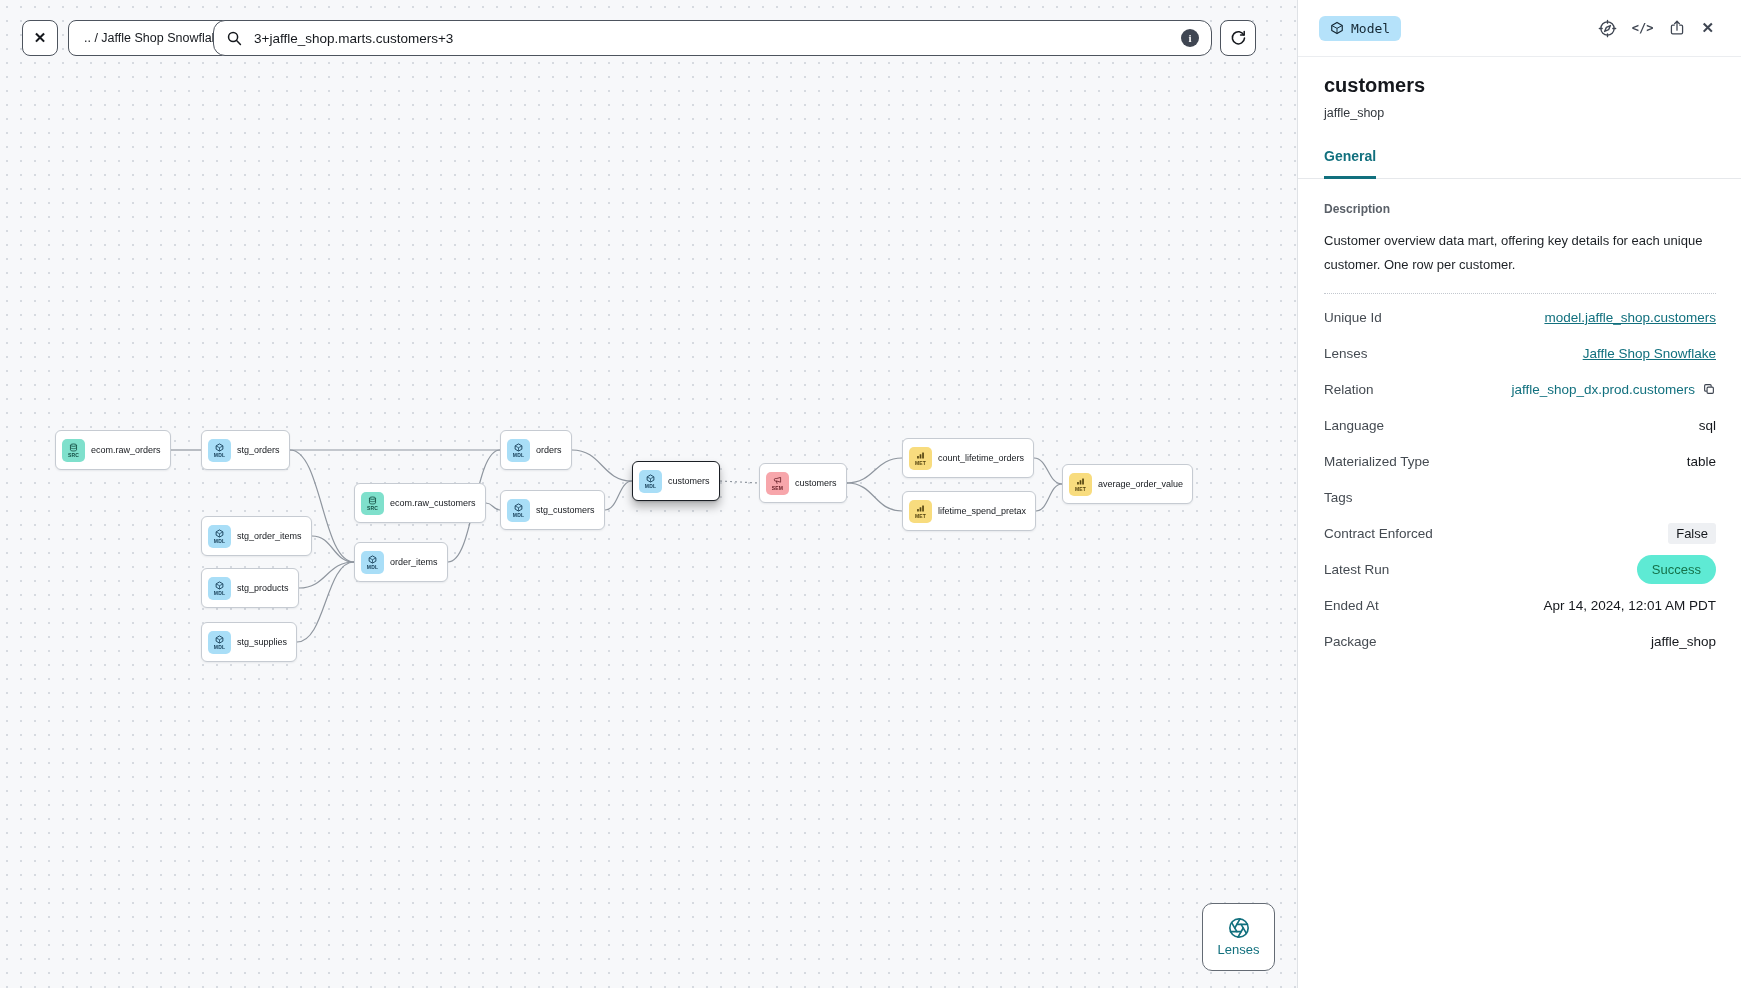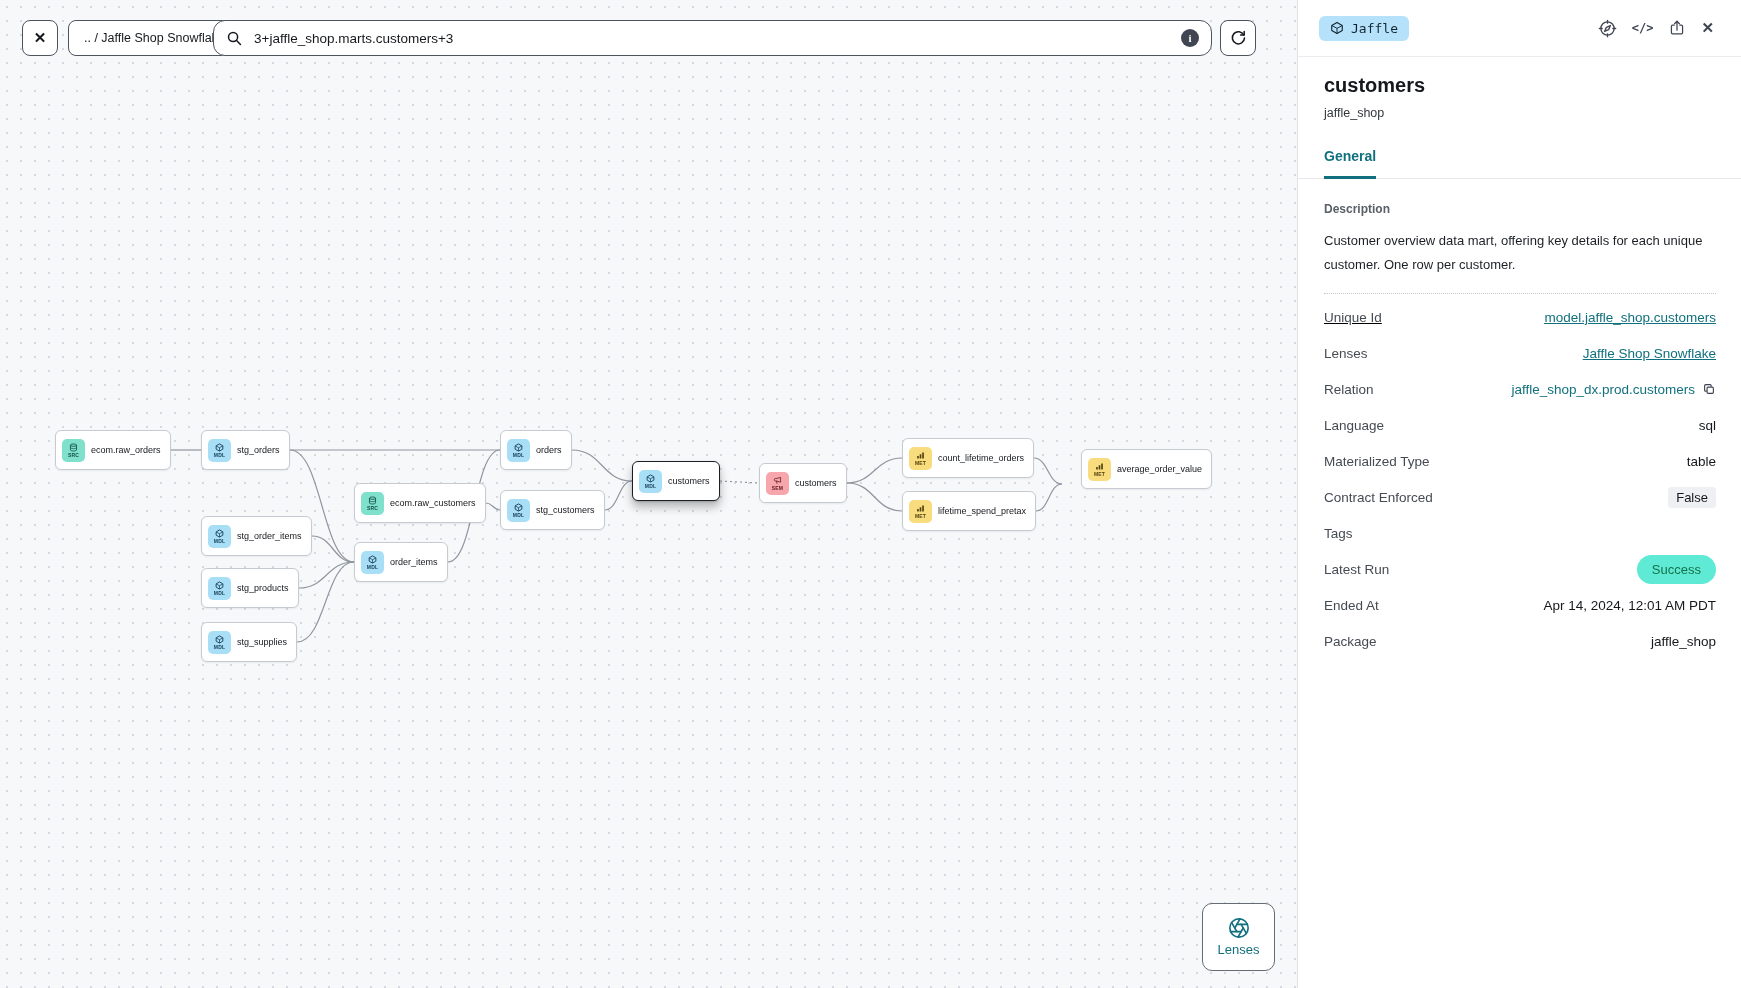--- a/index.html
+++ b/index.html
@@ -95,21 +95,21 @@
   .tabs{margin-top:27px;border-bottom:1px solid #e6e8eb;padding:0 26px;}
   .tab{
     display:inline-block;color:#11707e;font-weight:bold;font-size:14px;
     padding-bottom:12px;border-bottom:3px solid #11707e;margin-bottom:-1px;cursor:pointer;
   }
   .pcontent{padding:0 25px 0 26px;}
   .dlabel{margin-top:23px;font-size:12px;font-weight:bold;color:#5a6068;}
   .dtext{margin-top:13px;font-size:13px;line-height:24px;color:#1c2025;max-width:393px;}
   .dotted-div{margin-top:15px;border-bottom:1px dotted #c3c8cf;height:1px;}
   .frow{min-height:36px;display:flex;align-items:center;justify-content:space-between;gap:10px;}
-  .frow:first-of-type{margin-top:5px;text-decoration:underline;}
+  .frow:first-of-type{margin-top:5px;}
   .flabel{font-size:13.5px;color:#454b52;flex:0 0 auto;}
   .fval{font-size:13.5px;color:#15181d;text-align:center;}
   .fval.link{color:#11707e;text-decoration:underline;cursor:pointer;}
   .fval.teal{color:#11707e;}
   .valwrap{display:flex;align-items:center;gap:7px;}
   .copy-ic{cursor:pointer;color:#3f4652;display:flex;}
   .chip{background:#eef0f3;border-radius:3px;padding:3px 8px;font-size:13px;color:#15181d;}
   .pill-green{
     background:#5eead4;color:#15724a;border-radius:999px;padding:7px 15px;font-size:13px;
   }
@@ -263,21 +263,21 @@
         <span class="nbadge" style="background: rgb(248, 220, 126);">
           <svg width="9" height="9" viewBox="0 0 16 16" fill="#53430f">
             <rect x="2" y="8.8" width="3" height="4.6" rx="0.6"></rect>
             <rect x="6.5" y="5.6" width="3" height="7.8" rx="0.6"></rect>
             <rect x="11" y="2.6" width="3" height="10.8" rx="0.6"></rect>
           </svg>
           <span class="btxt" style="color:#53430f">MET</span>
         </span>
         <span class="nlabel">lifetime_spend_pretax</span>
       </div>
-      <div class="node" style="left: 1062px; top: 449px; margin-left: 19px;">
+      <div class="node" style="left: 1062px; top: 464px;">
         <span class="nbadge" style="background: rgb(248, 220, 126);">
           <svg width="9" height="9" viewBox="0 0 16 16" fill="#53430f">
             <rect x="2" y="8.8" width="3" height="4.6" rx="0.6"></rect>
             <rect x="6.5" y="5.6" width="3" height="7.8" rx="0.6"></rect>
             <rect x="11" y="2.6" width="3" height="10.8" rx="0.6"></rect>
           </svg>
           <span class="btxt" style="color:#53430f">MET</span>
         </span>
         <span class="nlabel">average_order_value</span>
       </div>
@@ -318,21 +318,21 @@
   </div>
 </div>
 
 <div class="panel">
   <div class="panel-top">
     <span class="type-badge">
       <svg width="14" height="14" viewBox="0 0 16 16">
           <path d="M8 1.6 14 5.1 V10.9 L8 14.4 2 10.9 V5.1 Z" fill="none" stroke="#132733" stroke-width="1.3" stroke-linejoin="round"></path>
           <path d="M2.3 5.3 8 8.4 13.7 5.3 M8 8.4 V14" fill="none" stroke="#132733" stroke-width="1.1"></path>
         </svg>
-      <span>Jaffle</span>
+      <span>Model</span>
     </span>
     <div class="panel-top-icons">
       <span class="pt-icon">
         <svg width="19" height="19" viewBox="0 0 20 20" fill="none" stroke="#3f4652" stroke-width="1.4" stroke-linecap="round" stroke-linejoin="round">
             <circle cx="10" cy="10" r="7"></circle>
             <path d="M10 1.4 V4.4 M10 15.6 V18.6 M1.4 10 H4.4 M15.6 10 H18.6"></path>
             <path d="M13.1 6.9 L11.2 11.2 6.9 13.1 8.8 8.8 Z"></path>
           </svg>
       </span>
       <span class="pt-icon pt-code">&lt;/&gt;</span>
@@ -391,32 +391,32 @@
             <span class="fval">sql</span>
           </span>
         </div>
         <div class="frow">
           <span class="flabel">Materialized Type</span>
           <span class="valwrap">
             <span class="fval">table</span>
           </span>
         </div>
         <div class="frow">
+          <span class="flabel">Tags</span>
+          <span class="valwrap">
+            <span class="fval"></span>
+          </span>
+        </div>
+        <div class="frow">
           <span class="flabel">Contract Enforced</span>
           <span class="valwrap">
             <span class="chip">False</span>
           </span>
         </div>
         <div class="frow">
-          <span class="flabel">Tags</span>
-          <span class="valwrap">
-            <span class="fval"></span>
-          </span>
-        </div>
-        <div class="frow">
           <span class="flabel">Latest Run</span>
           <span class="valwrap">
             <span class="pill-green">Success</span>
           </span>
         </div>
         <div class="frow">
           <span class="flabel">Ended At</span>
           <span class="valwrap">
             <span class="fval">Apr 14, 2024, 12:01 AM PDT</span>
           </span>

